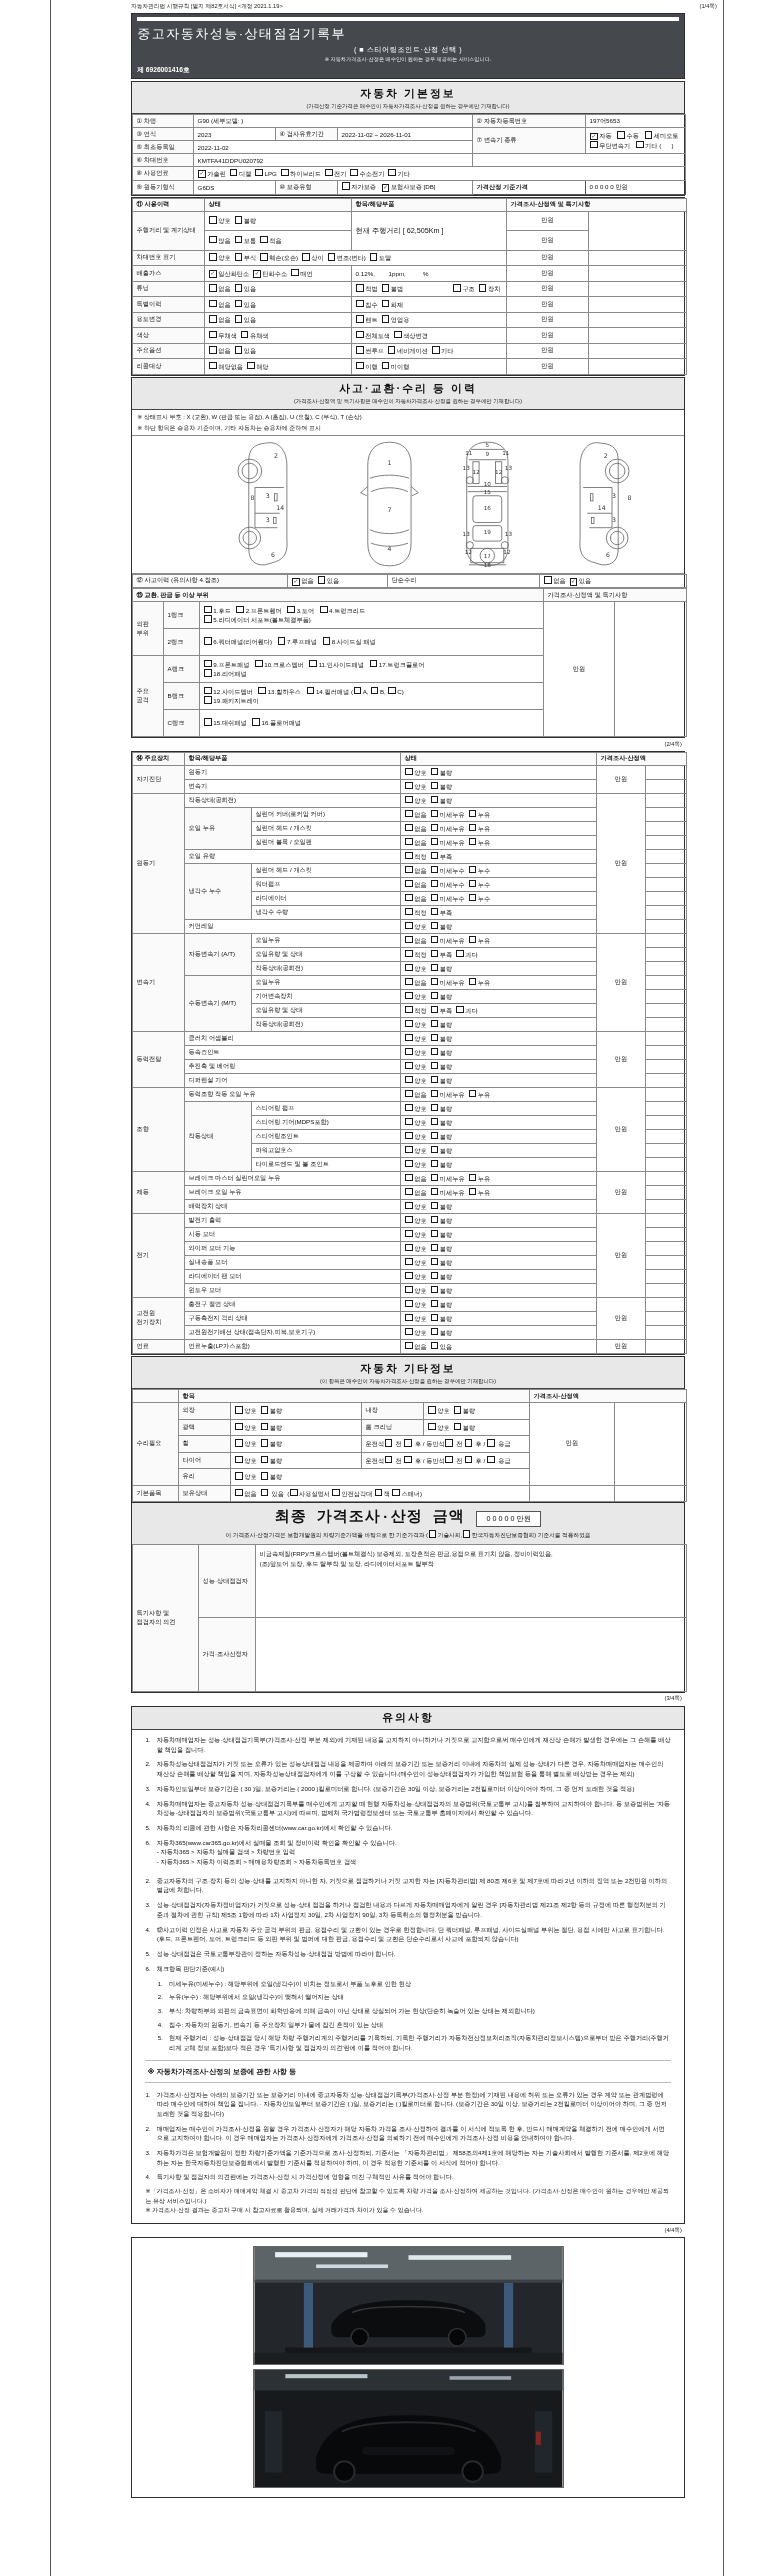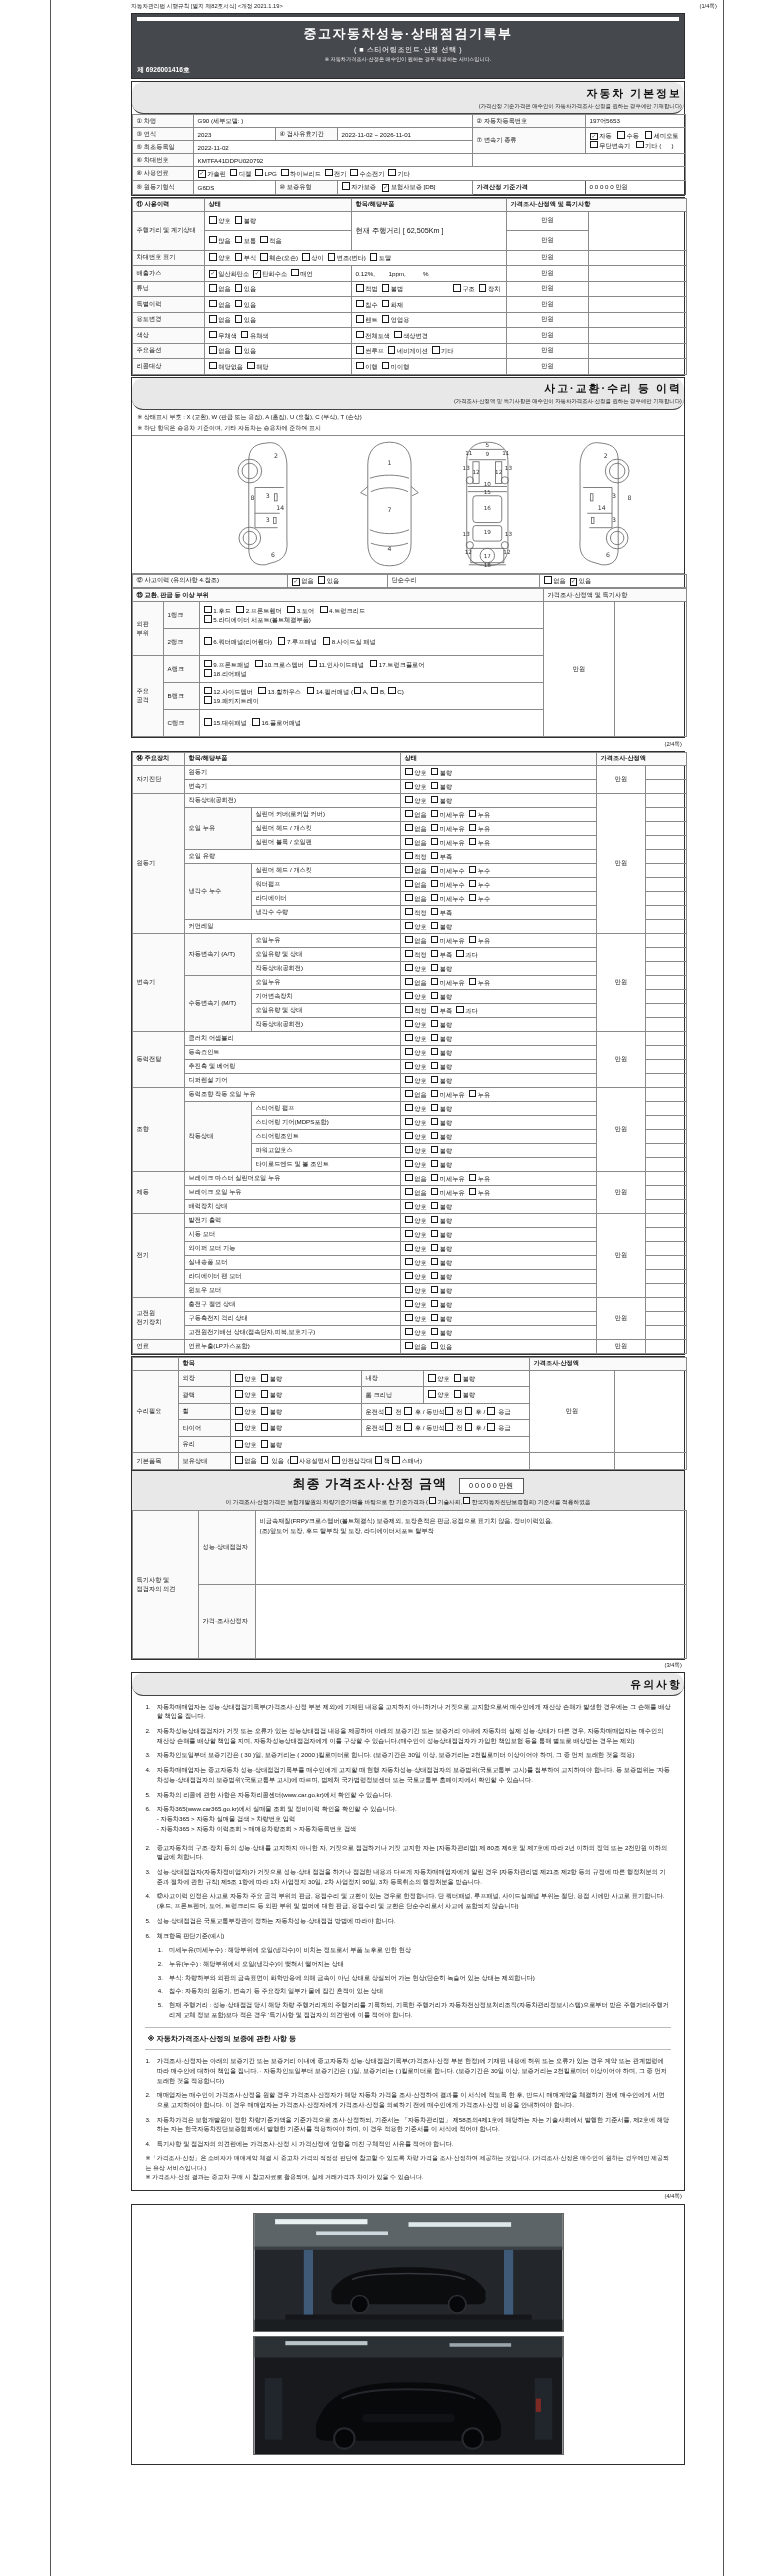--- a/index.html
+++ b/index.html
@@ -5,26 +5,26 @@
   html,body{margin:0;padding:0;background:#fff;}
   body{width:773px;height:2576px;position:relative;font-family:"Liberation Sans","DejaVu Sans",sans-serif;color:#111;overflow:hidden;}
   .edge{position:absolute;top:0;bottom:0;width:0.5px;background:#555;}
   .edge.l{left:50px}.edge.r{left:723px}
   .topbar{position:absolute;top:3.1px;left:131px;right:52px;font-size:5.7px;color:#222;}
   .topbar .pg{float:right;margin-right:4.1px;}
   .content{position:absolute;left:131px;top:13.4px;width:554px;}
   
   .hdrbox{background:#45494e;border:0.5px solid #2c2c2c;padding:2.1px 5.2px 3.1px;color:#fff;margin-bottom:1.5px;}
   .hdrbox .wstrip{height:3.1px;background:#fff;margin:1px 0 4.1px;}
-  .hdrbox h1{margin:0;text-align:center;font-size:13px;letter-spacing:1.5px;font-weight:bold;}
+  .hdrbox h1{margin:0;font-size:13px;letter-spacing:1.5px;font-weight:normal;}
   .hdrbox .sel{text-align:center;font-size:7.2px;margin-top:2.1px;letter-spacing:0.5px;}
   .hdrbox .selnote{text-align:center;font-size:5.2px;margin-top:1.5px;color:#eee;}
   .hdrbox .docno{font-size:6.7px;font-weight:bold;margin-top:3.1px;}
   .sec{border:1px solid #2e2e2e;margin-bottom:1px;background:#fff;}
-  .sechead{background:#e8e8e8;text-align:right;padding:4.6px 2.1px 3.6px;border-bottom:0.5px solid #444;border-radius:11px;}
+  .sechead{background:#e8e8e8;text-align:center;padding:4.6px 2.1px 3.6px;border-bottom:0.5px solid #444;}
   .sechead .t{font-size:10.8px;font-weight:bold;letter-spacing:2.1px;}
   .sechead .n{font-size:5.4px;margin-top:2.1px;color:#222;}
   table{border-collapse:collapse;width:100%;table-layout:fixed;}
   td{border:0.5px solid #8a8a8a;font-size:6.2px;padding:1.5px 3.6px;vertical-align:middle;word-break:keep-all;}
   td.lab{background:#fafafa;}
   td.ctr{}
   .opt{white-space:pre-wrap;}
   .bx{display:inline-block;width:5.7px;height:5.7px;border:1px solid #1a1a1a;margin:0 1.5px -1px 0.5px;line-height:5.7px;font-size:5.7px;text-align:center;font-weight:bold;background:#fff;}
   .bx.ck::before{content:"✓";}
   .pricecell{text-align:center;}
@@ -618,20 +618,24 @@
             <td colspan="2">연료누출(LP가스포함)</td>
             <td class="opt"><span class="bx"></span>없음  <span class="bx"></span>있음</td>
             <td class="pricecell" rowspan="1">만원</td>
             <td></td>
           </tr>
         </tbody>
     </table>
   </div>
 
   <div class="sec">
+    <div class="sechead">
+      <div class="t">자동차 기타정보</div>
+      <div class="n">(이 항목은 매수인이 자동차가격조사·산정을 원하는 경우에만 기재합니다)</div>
+    </div>
     <table>
       <colgroup>
           <col style="width:46px">
           <col style="width:52px">
           <col style="width:131px">
           <col style="width:62px">
           <col style="width:106px">
           <col style="width:85px">
           <col style="width:72px">
         </colgroup>
@@ -674,21 +678,21 @@
             <td class="lab ctr">기본품목</td>
             <td class="lab">보유상태</td>
             <td class="opt" colspan="3"><span class="bx"></span>없음  <span class="bx"></span> 있음  (<span class="bx"></span>사용설명서 <span class="bx"></span>안전삼각대 <span class="bx"></span>잭 <span class="bx"></span>스패너)</td>
             <td></td>
             <td></td>
           </tr>
         </tbody>
     </table>
 
     <div style="background:#e8e8e8;border-top:1px solid #2e2e2e;padding:4.1px 5.2px;text-align:center;">
-      <span style="font-size:13px;font-weight:bold;letter-spacing:1px;">최종 가격조사·산정 금액</span>
+      <span style="font-size:15px;font-weight:bold;letter-spacing:1px;font-family:Liberation Mono, monospace;">최종 가격조사·산정 금액</span>
       <span class="darklab" style="display:inline-block;background:#fff;padding:2.1px 9.3px;margin-left:9.3px;font-size:7.2px;">0  0  0  0  0 만원</span>
       <div class="opt" style="font-size:5.7px;margin-top:2.6px;">이 가격조사·산정가격은 보험개발원의 차량기준가액을 바탕으로 한 기준가격과 (<span class="bx"></span>기술사회,<span class="bx"></span>한국자동차진단보증협회) 기준서를 적용하였음</div>
     </div>
     <table>
       <colgroup>
           <col style="width:66px">
           <col style="width:57px">
           <col style="width:431px">
         </colgroup>
       <tbody id="remarks-body">

